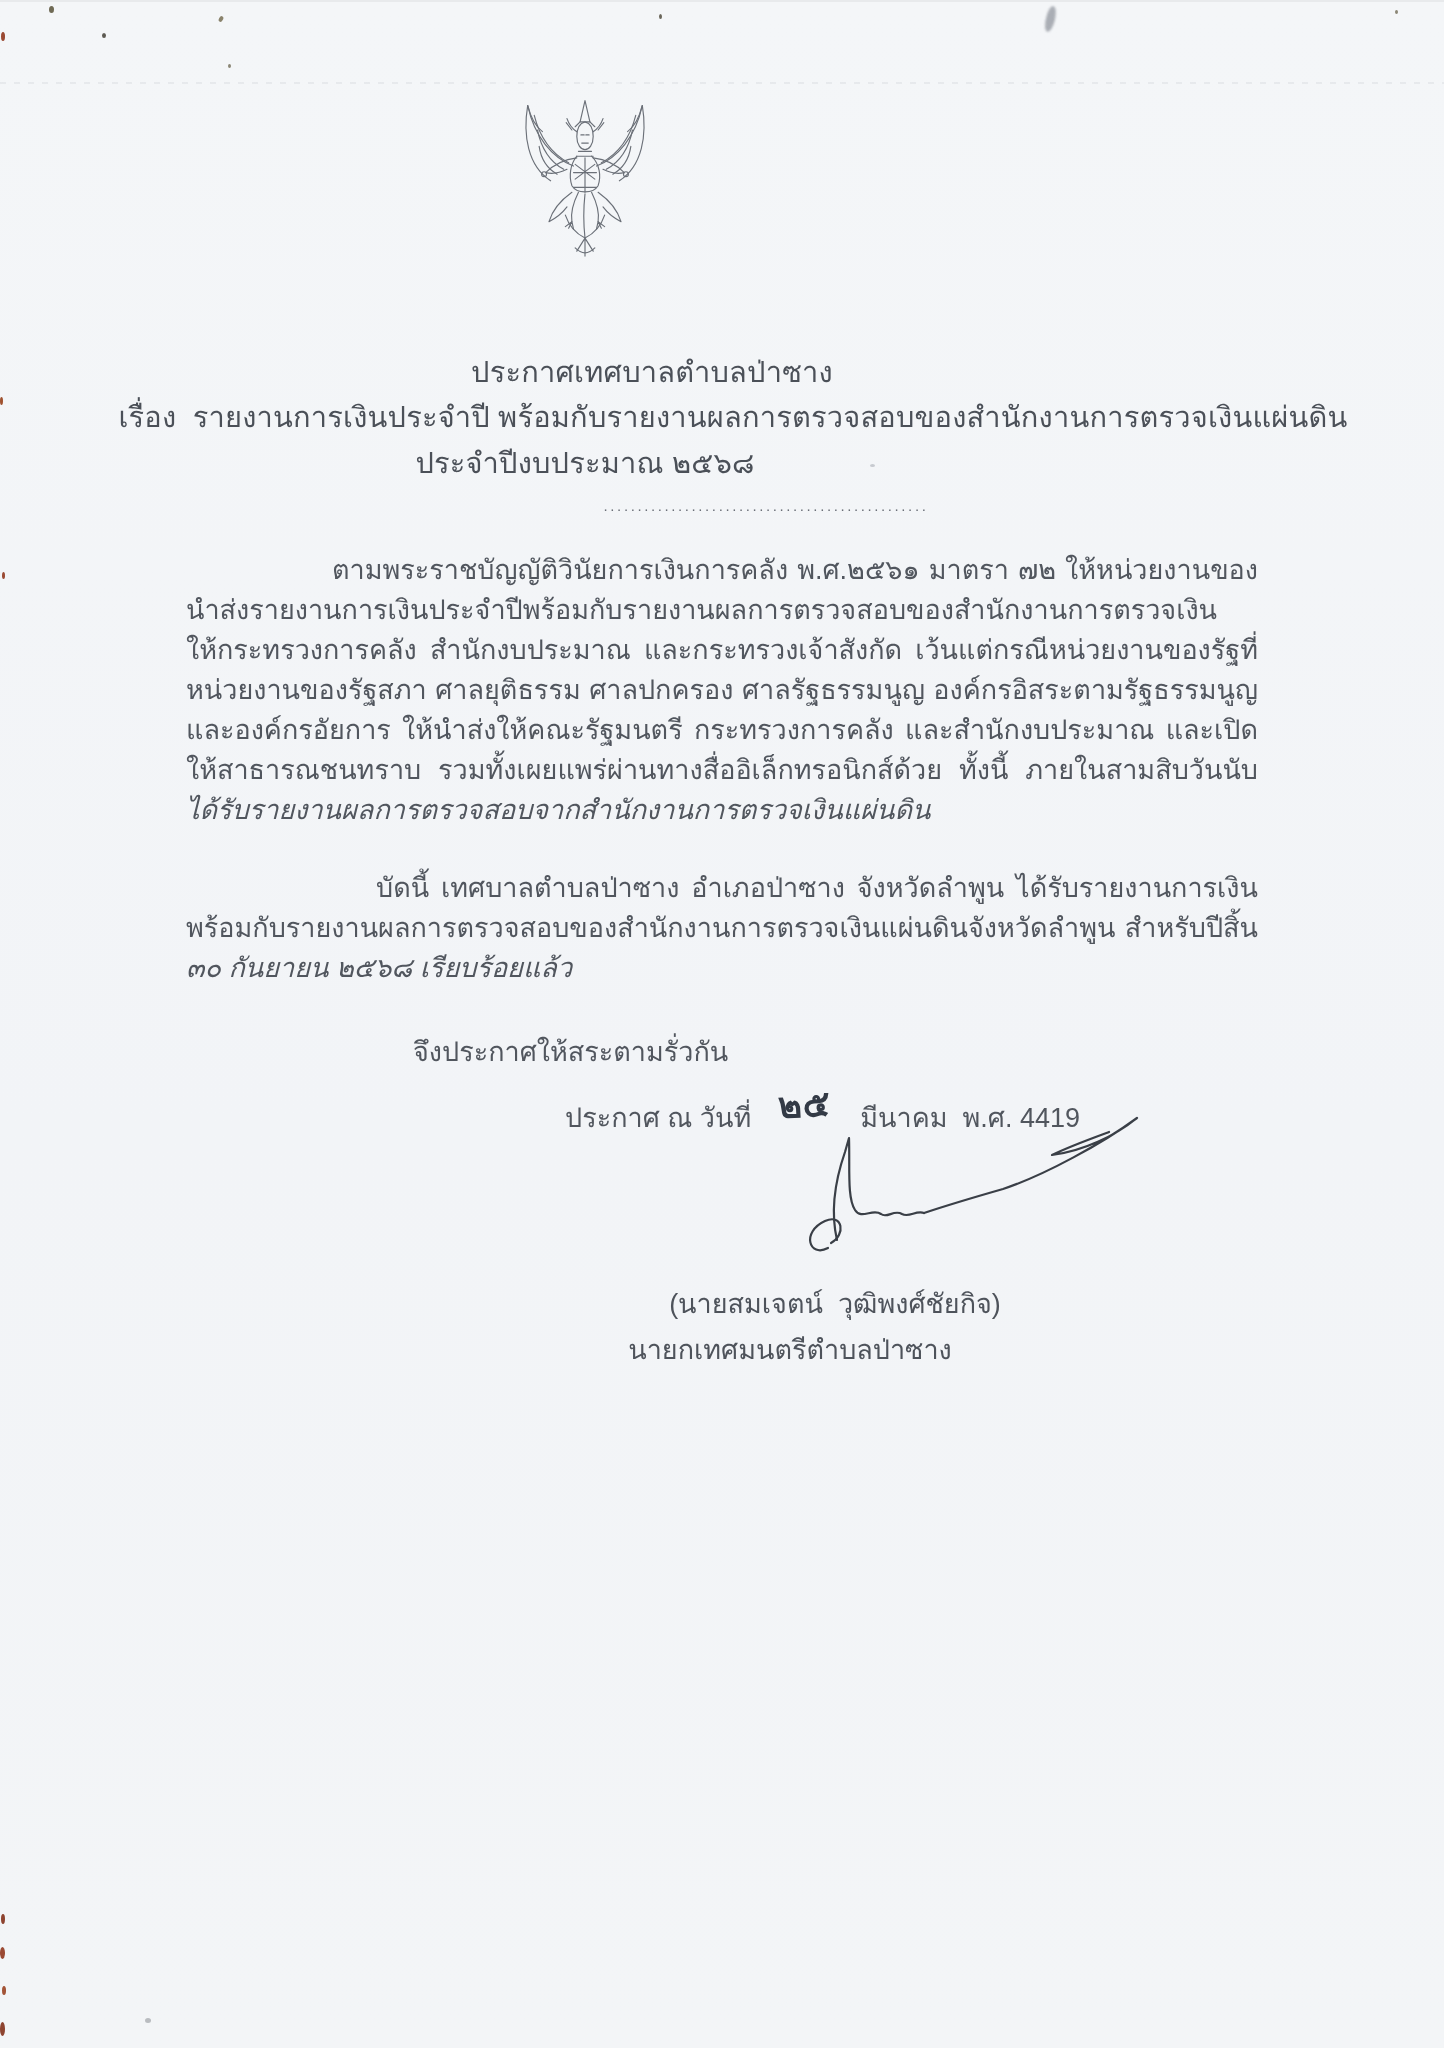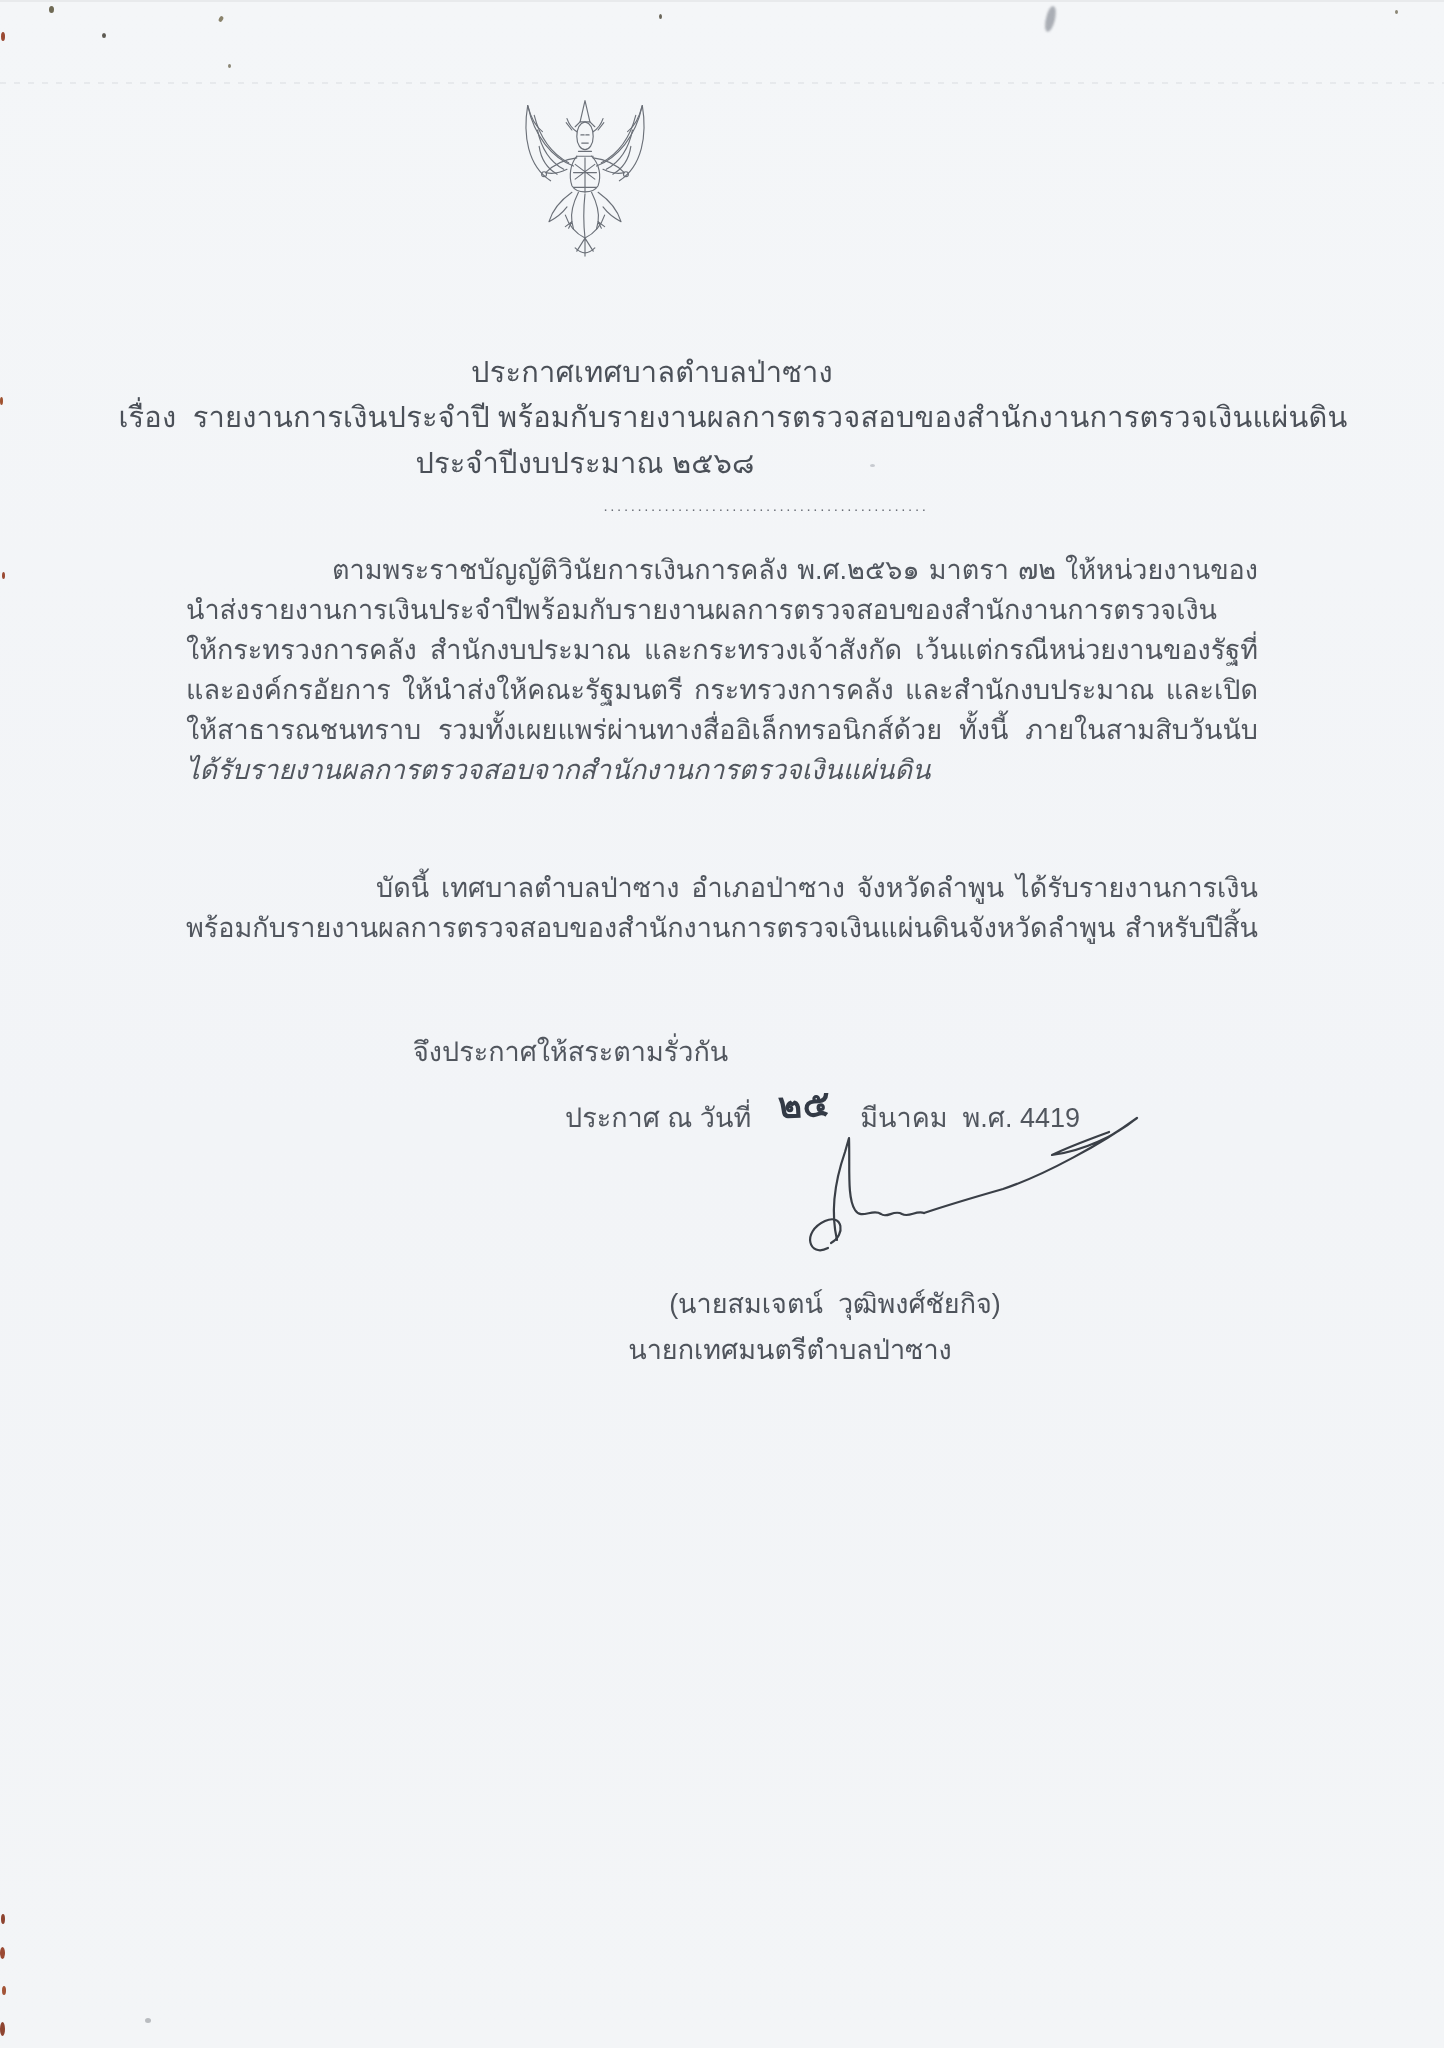--- a/index.html
+++ b/index.html
@@ -155,28 +155,30 @@
 
   <div class="h-line title1">ประกาศเทศบาลตำบลป่าซาง</div>
   <div class="h-line subject">เรื่อง  รายงานการเงินประจำปี พร้อมกับรายงานผลการตรวจสอบของสำนักงานการตรวจเงินแผ่นดิน</div>
   <div class="h-line fiscal">ประจำปีงบประมาณ ๒๕๖๘</div>
   <div class="h-line divider">................................................</div>
 
   <div class="para p1">
     <div class="line first-p1">ตามพระราชบัญญัติวินัยการเงินการคลัง พ.ศ.๒๕๖๑ มาตรา ๗๒ ให้หน่วยงานของรัฐ</div>
     <div class="line">นำส่งรายงานการเงินประจำปีพร้อมกับรายงานผลการตรวจสอบของสำนักงานการตรวจเงินแผ่นดิน</div>
     <div class="line">ให้กระทรวงการคลัง สำนักงบประมาณ และกระทรวงเจ้าสังกัด เว้นแต่กรณีหน่วยงานของรัฐที่เป็น</div>
+    <div class="line">หน่วยงานของรัฐสภา ศาลยุติธรรม ศาลปกครอง ศาลรัฐธรรมนูญ องค์กรอิสระตามรัฐธรรมนูญ</div>
     <div class="line">และองค์กรอัยการ ให้นำส่งให้คณะรัฐมนตรี กระทรวงการคลัง และสำนักงบประมาณ และเปิดเผย</div>
     <div class="line">ให้สาธารณชนทราบ รวมทั้งเผยแพร่ผ่านทางสื่ออิเล็กทรอนิกส์ด้วย ทั้งนี้ ภายในสามสิบวันนับแต่วันที่</div>
     <div class="line last">ได้รับรายงานผลการตรวจสอบจากสำนักงานการตรวจเงินแผ่นดิน</div>
   </div>
 
   <div class="para p2">
     <div class="line first-p2">บัดนี้ เทศบาลตำบลป่าซาง อำเภอป่าซาง จังหวัดลำพูน ได้รับรายงานการเงินประจำปี</div>
     <div class="line">พร้อมกับรายงานผลการตรวจสอบของสำนักงานการตรวจเงินแผ่นดินจังหวัดลำพูน สำหรับปีสิ้นสุดวันที่</div>
+    <div class="line last">๓๐ กันยายน ๒๕๖๘ เรียบร้อยแล้ว</div>
   </div>
 
   <div class="closing">จึงประกาศให้สระตามรั่วกัน</div>
 
   <div class="dateline">
     <span>ประกาศ ณ วันที่</span>
     <span class="day">๒๕</span>
     <span>มีนาคม  พ.ศ. 4419</span>
   </div>
 

